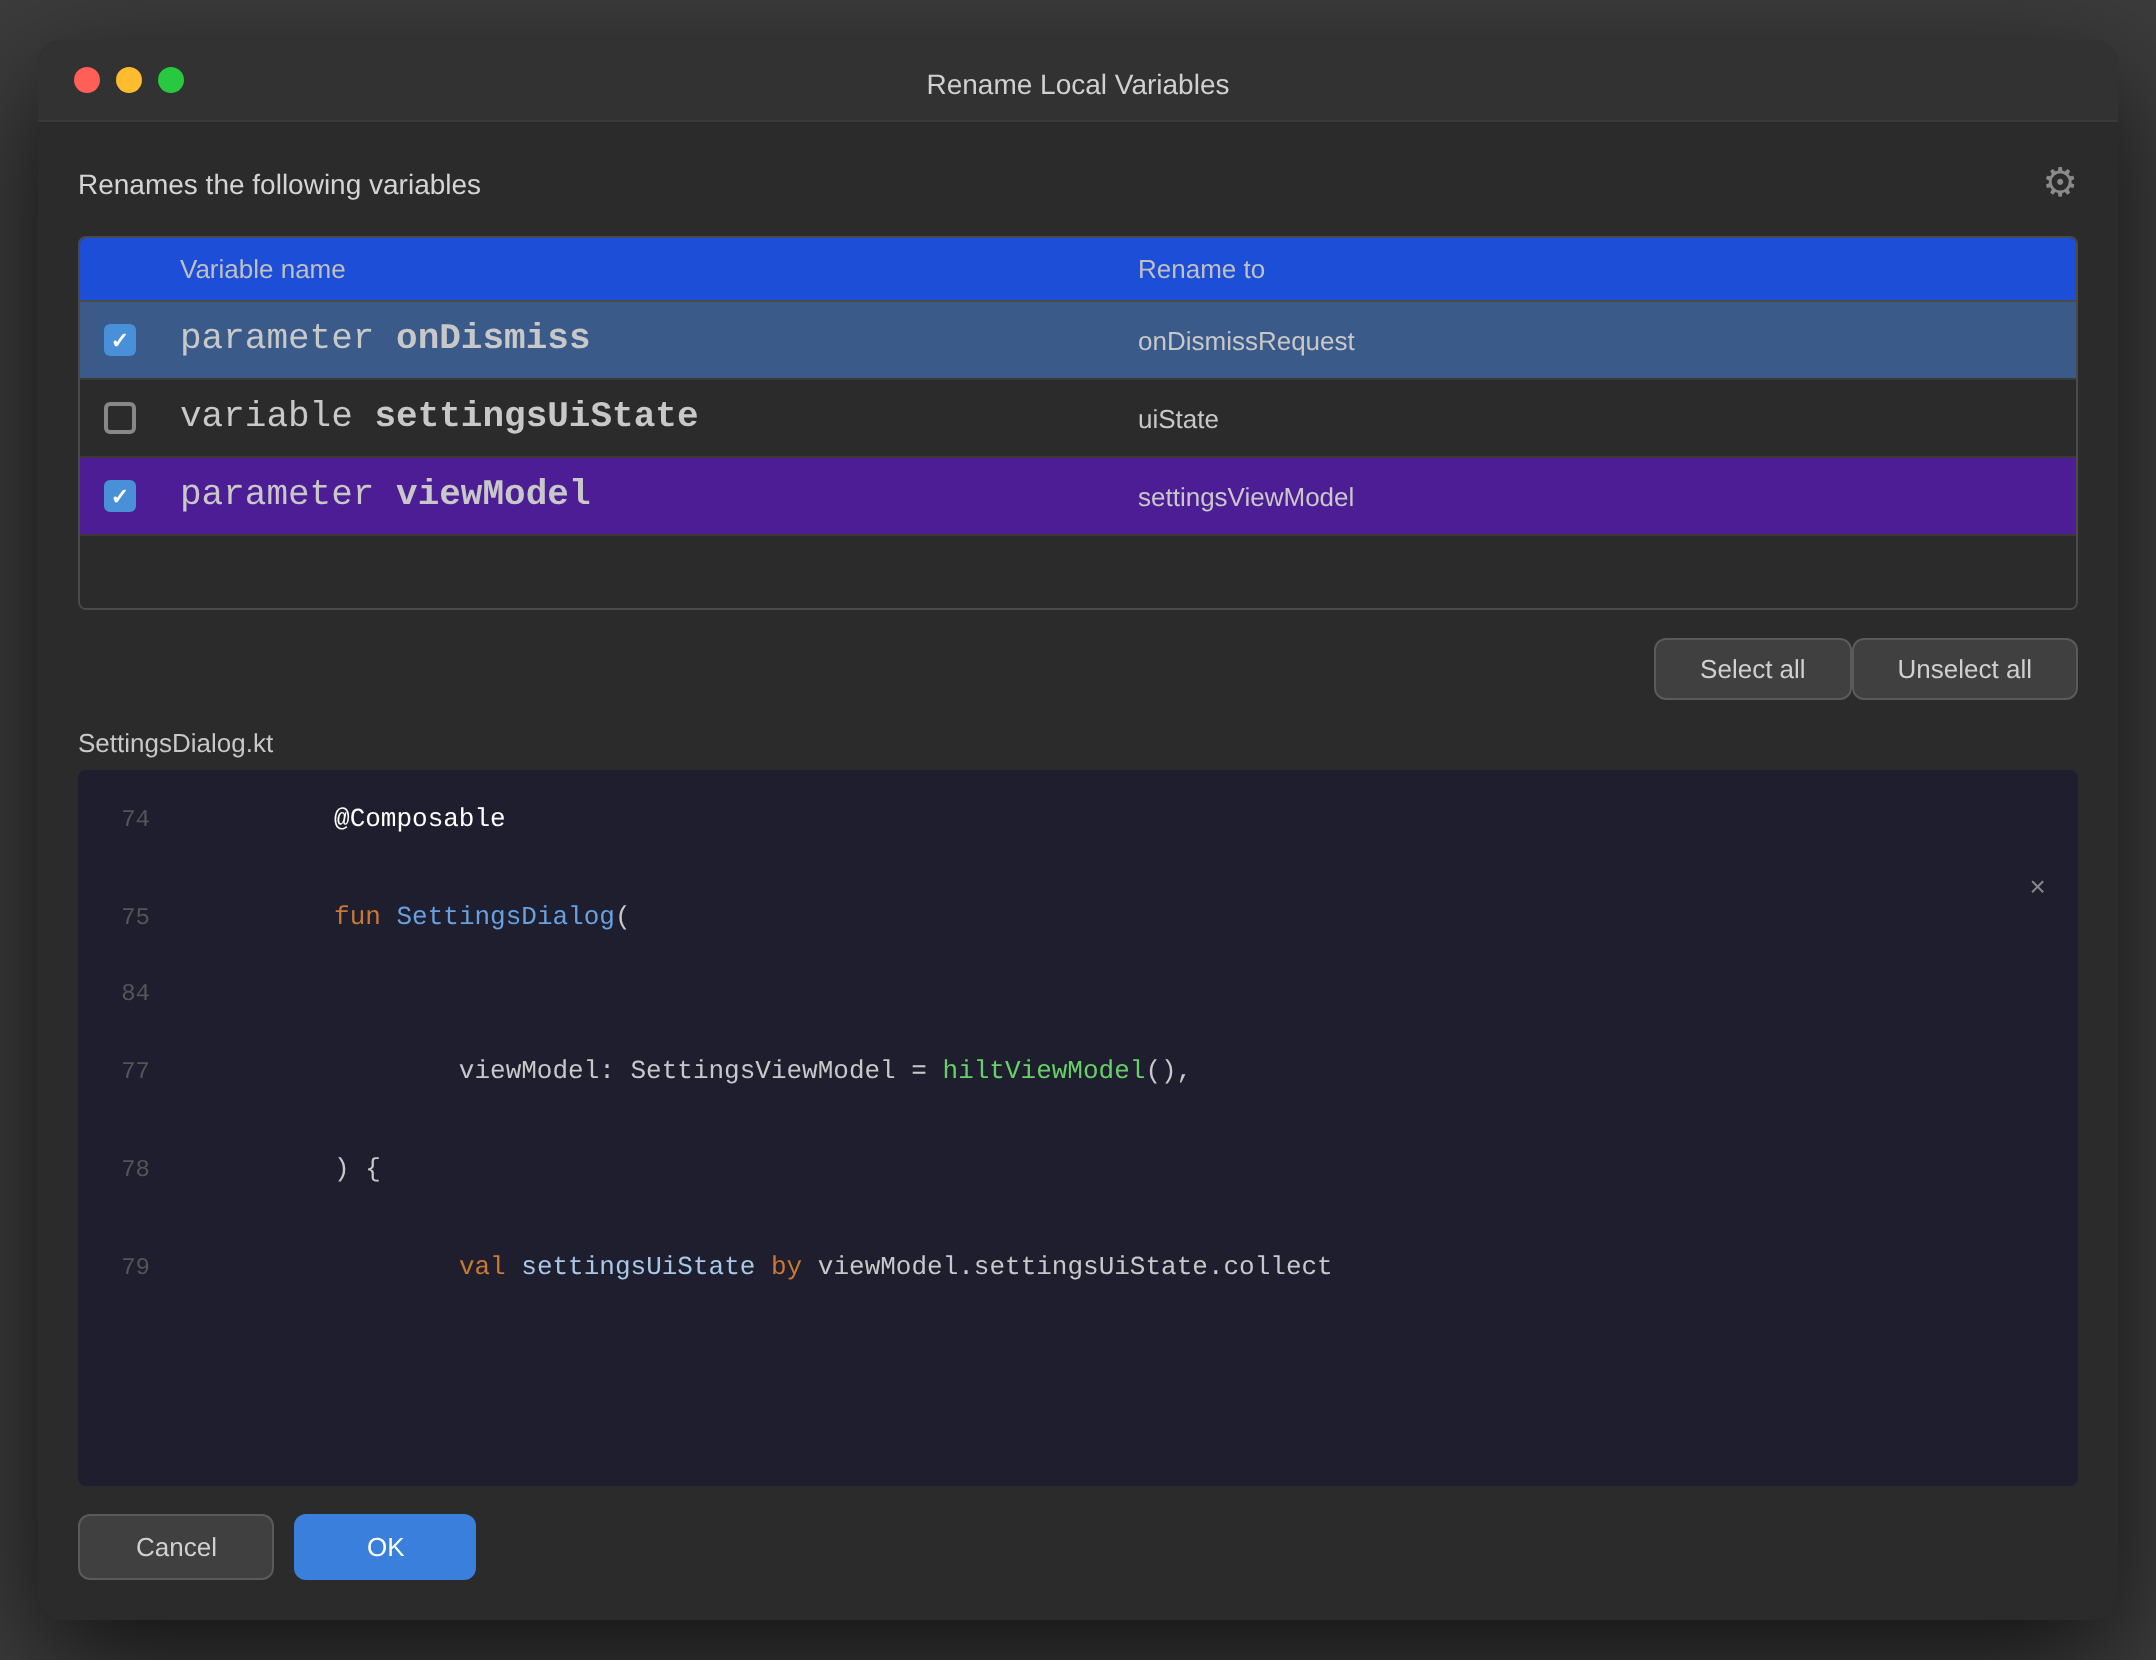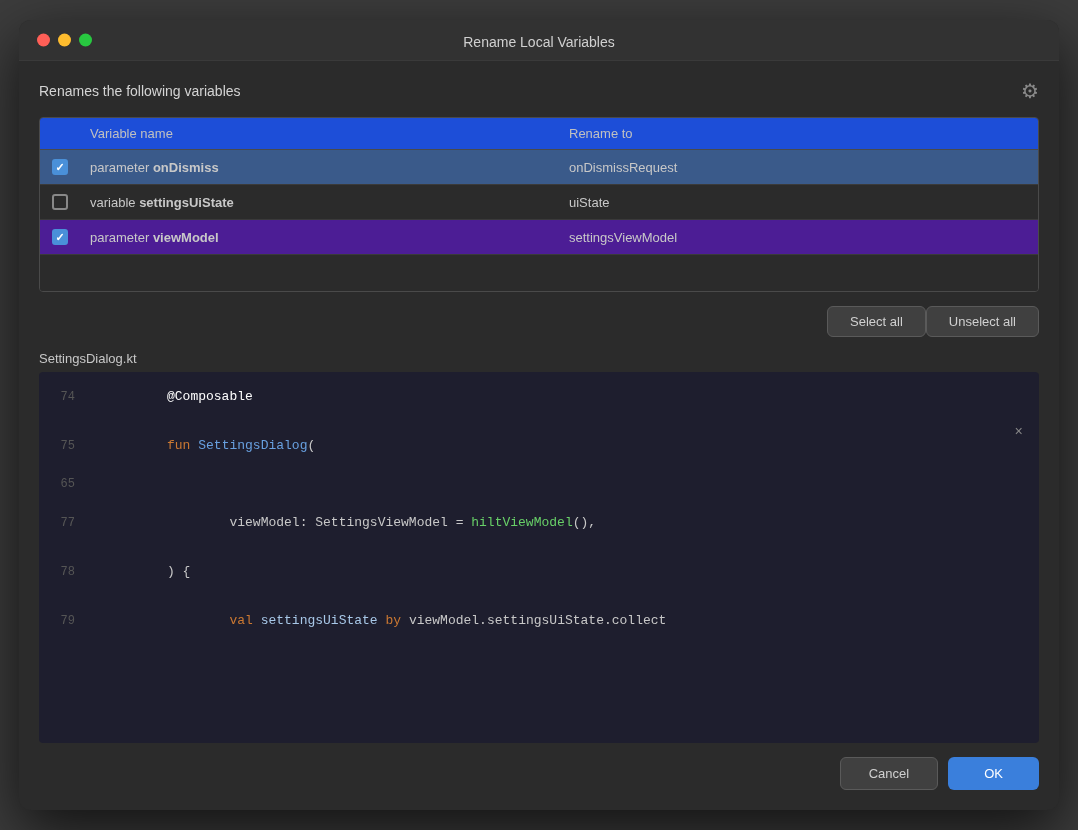--- a/index.html
+++ b/index.html
@@ -165,21 +165,22 @@
 
     .checkbox.checked::after {
       content: '✓';
       color: white;
       font-size: 11px;
       font-weight: bold;
     }
 
     .var-name {
       color: #c8c8c8;
-      font-size: 13px;
+      font-size: 18px;
+      font-family: Liberation Mono, monospace;
     }
 
     .var-name strong {
       font-weight: 700;
     }
 
     .rename-to {
       color: #c8c8c8;
       font-size: 13px;
     }
@@ -264,21 +265,20 @@
       right: 16px;
       top: 52px;
       color: #888;
       font-size: 14px;
       cursor: pointer;
     }
 
     
     .action-buttons {
       display: flex;
-      justify-content: flex-end;
       gap: 10px;
       padding: 14px 0 4px 0;
     }
 
     .btn-cancel {
       padding: 8px 28px;
       border-radius: 6px;
       font-size: 13px;
       cursor: pointer;
       border: 1px solid #5a5a5a;
@@ -381,21 +381,21 @@
       </div>
 
       <div class="code-line">
         <span class="line-number">75</span>
         <span class="line-code">
           <span class="kw-fun">fun </span><span class="kw-fun-name">SettingsDialog</span><span>(</span>
         </span>
       </div>
 
       <div class="code-line">
-        <span class="line-number">65</span>
+        <span class="line-number">84</span>
         <span class="close-btn-line">×</span>
       </div>
 
       <div class="code-line">
         <span class="line-number">77</span>
         <span class="line-code">
           <span>        viewModel: SettingsViewModel = </span><span class="kw-fn-call">hiltViewModel</span><span>(),</span>
         </span>
       </div>
 

